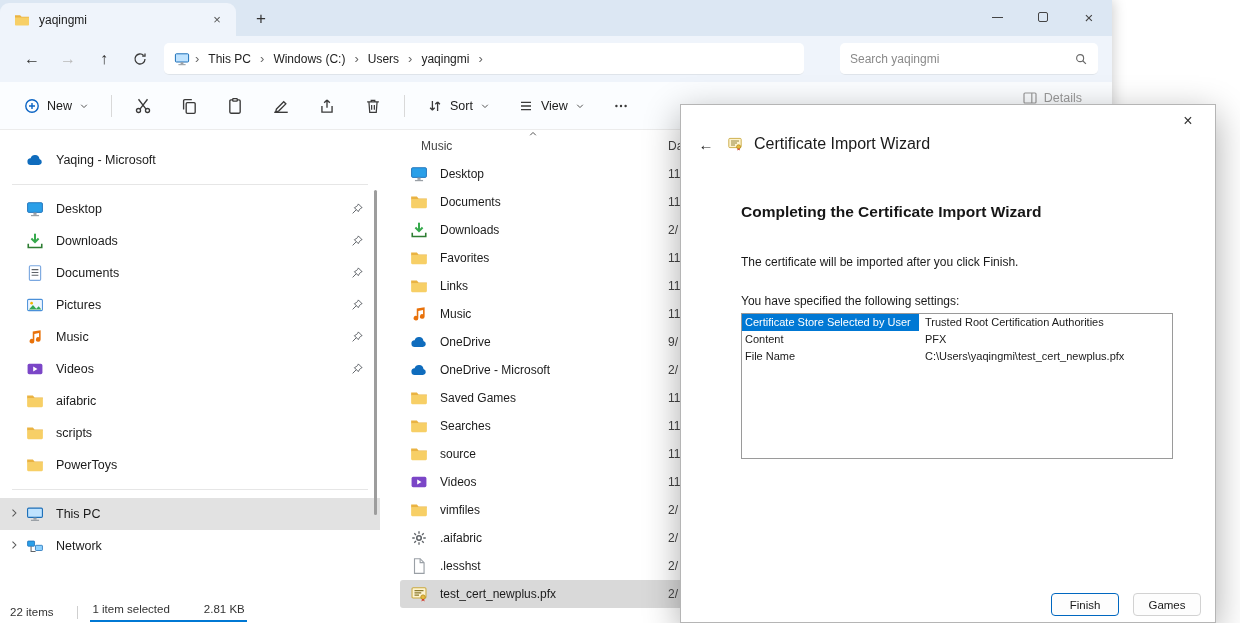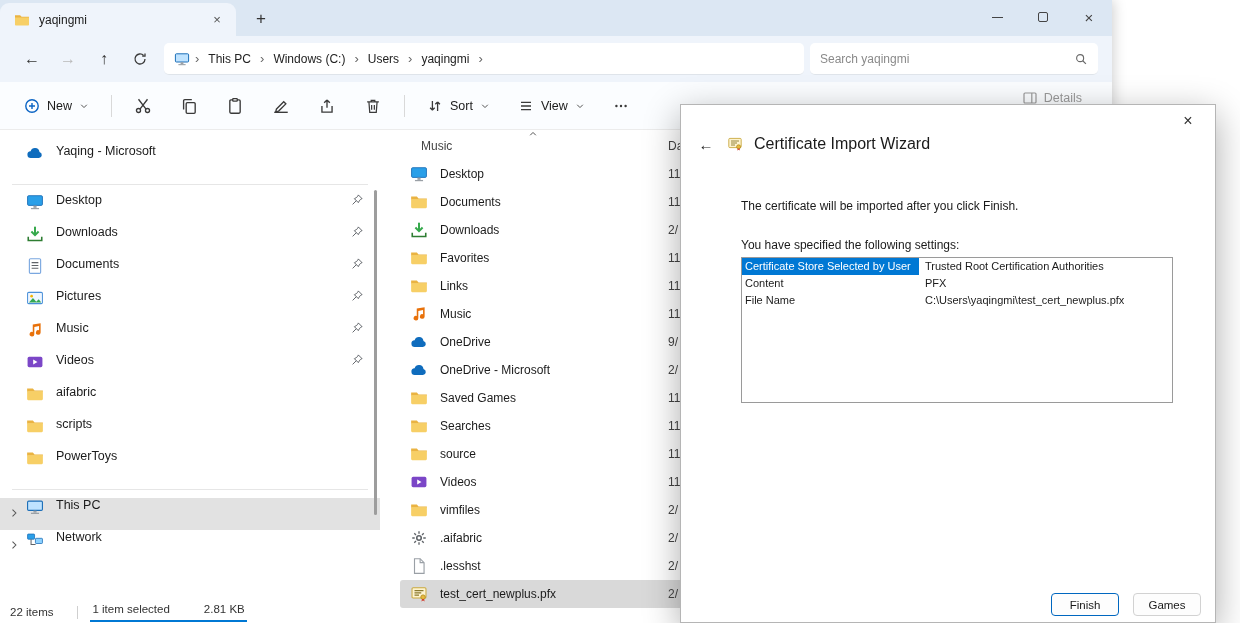--- a/index.html
+++ b/index.html
@@ -30,36 +30,36 @@
   .ic { display:inline-flex; }
   .ic svg { width:100%; height:100%; display:block; }
   .ic16 { width:16px; height:16px; }
   .ic18 { width:18px; height:18px; }
   .ic14 { width:14px; height:14px; }
   .ic10 { width:10px; height:10px; }
   .addressbar { width:640px; height:32px; margin-left:6px; background:#fff; border-radius:5px; border-bottom:1px solid #dfe4ea;
     display:flex; align-items:center; padding:0 10px; font-size:12px; color:#222; }
   .crumb { padding:0 4px; white-space:nowrap; }
   .crumb-sep { color:#666; padding:0 5px; font-size:13px; }
-  .searchbox { margin-left:auto; width:288px; height:32px; background:#fff; border-radius:5px; border-bottom:1px solid #dfe4ea;
+  .searchbox { margin-left:auto; width:258px; height:32px; background:#fff; border-radius:5px; border-bottom:1px solid #dfe4ea;
     display:flex; align-items:center; padding:8px 10px; }
   .searchbox input { border:none; outline:none; flex:1; font-size:12px; color:#333; font-family:inherit; background:transparent; }
   .searchbox input::placeholder { color:#8a8a8a; }
 
   
   .toolbar { height:48px; background:#fbfdff; border-bottom:1px solid #ececec; display:flex; align-items:center;
     padding:0 18px; gap:16px; position:relative; }
   .tbtn { display:flex; align-items:center; gap:7px; font-size:12.5px; color:#1b1b1b; padding:6px 6px; border-radius:5px; }
   .tsep { width:1px; height:22px; background:#d9d9d9; }
   .details-btn { position:absolute; right:30px; top:8px; display:flex; align-items:center; gap:6px; font-size:12.5px; color:#9a9a9a; }
 
   
   .main { display:flex; height:471px; }
   .sidebar { width:380px; position:relative; padding-top:14px; flex:none; }
-  .side-item { height:32px; display:flex; align-items:flex-start; gap:12px; padding-left:26px; font-size:12.5px; position:relative; }
+  .side-item { height:32px; display:flex; align-items:center; gap:12px; padding-left:26px; font-size:12.5px; position:relative; }
   .side-item .pin { margin-left:auto; margin-right:16px; width:14px; height:14px; }
   .side-sep { border:none; border-top:1px solid #e6e6e6; margin:8px 12px; }
   .side-item.selected { background:#e2e2e2; }
   .side-chev { position:absolute; left:8px; top:9px; width:12px; height:12px; }
   .side-scroll { position:absolute; right:3px; top:60px; width:3px; height:325px; background:#9d9d9d; border-radius:2px; }
 
   .filearea { flex:1; position:relative; }
   .listheader { height:30px; position:relative; font-size:12px; color:#444; }
   .lh-name { position:absolute; left:41px; top:9px; }
   .lh-caret { position:absolute; left:148px; top:-1px; width:10px; height:10px; }
@@ -637,20 +637,21 @@
         <svg viewBox="0 0 16 16">
           <rect x="1.8" y="2.4" width="12.4" height="9.2" rx="1" fill="#fdf3cf" stroke="#c9a93f" stroke-width=".9"></rect>
           <path d="M4 5h8M4 7h6M4 9h4" stroke="#8a7a2e" stroke-width=".9"></path>
           <circle cx="11.6" cy="10.8" r="2" fill="#e8b93e" stroke="#b38f1f" stroke-width=".8"></circle>
           <path d="M10.8 12.4l-.7 2.2 1.5-.8 1.5.8-.7-2.2" fill="#d23f31"></path>
         </svg>
       </span>
     <span class="dlg-title">Certificate Import Wizard</span>
   </div>
   <div class="dlg-body">
+    <div class="dlg-heading">Completing the Certificate Import Wizard</div>
     <div class="dlg-text">The certificate will be imported after you click Finish.</div>
     <div class="dlg-settings-label">You have specified the following settings:</div>
     <div class="settings-table" id="settings-table">
         <div class="srow">
           <div class="skey sel">Certificate Store Selected by User</div>
           <div class="sval">Trusted Root Certification Authorities</div>
         </div>
         <div class="srow">
           <div class="skey">Content</div>
           <div class="sval">PFX</div>

